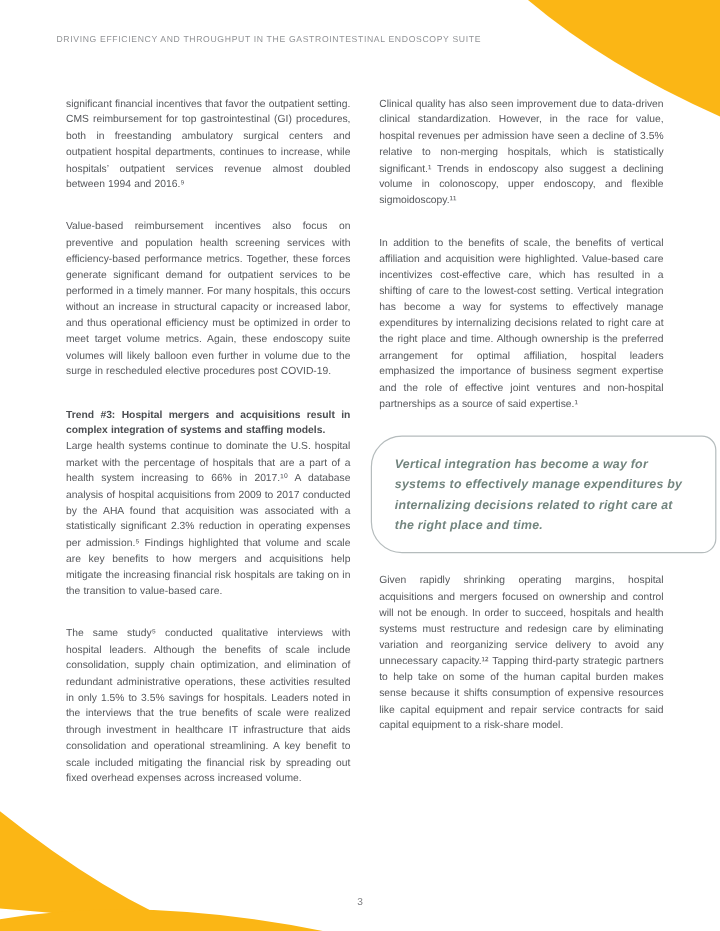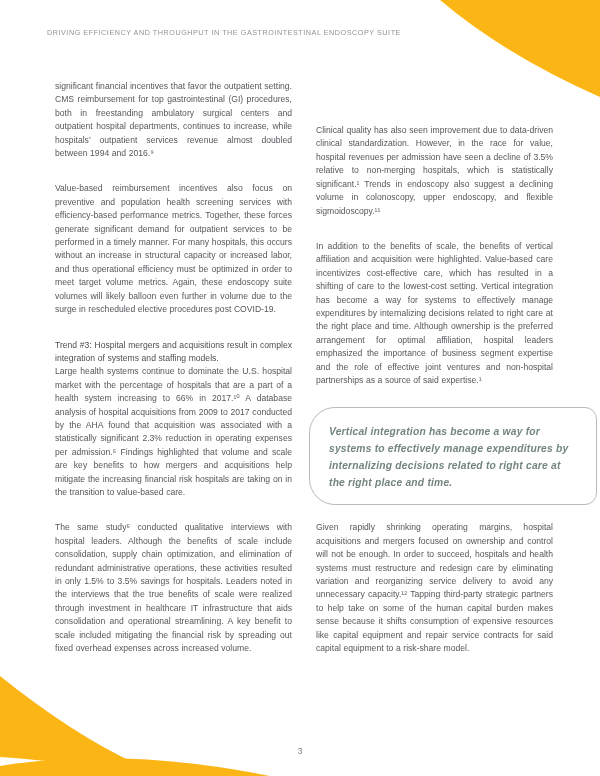--- a/index.html
+++ b/index.html
@@ -21,35 +21,34 @@
     letter-spacing: 0.55px;
     color: #909295;
   }
 
   .columns {
     position: absolute;
     top: 80px; left: 55px;
     width: 498px;
     display: flex;
     gap: 24px;
-    align-items: flex-end;
   }
   .col { width: 237px; }
 
   .para {
     font-size: 8.6px;
     line-height: 13.4px;
     text-align: justify;
     color: #55575B;
     margin: 0 0 22px 0;
     word-spacing: 0.2px;
   }
   .trend-heading {
     display: block;
-    font-weight: 400;
+    font-weight: 700;
     color: #4C4E52;
   }
 
   .pull-quote {
     box-sizing: border-box;
     width: 288px;
     margin: 20px 0 16px -7px;
     border: 1px solid #B5BCBD;
     border-radius: 26px 12px 12px 26px;
     padding: 15px 20px 13px 19px;

